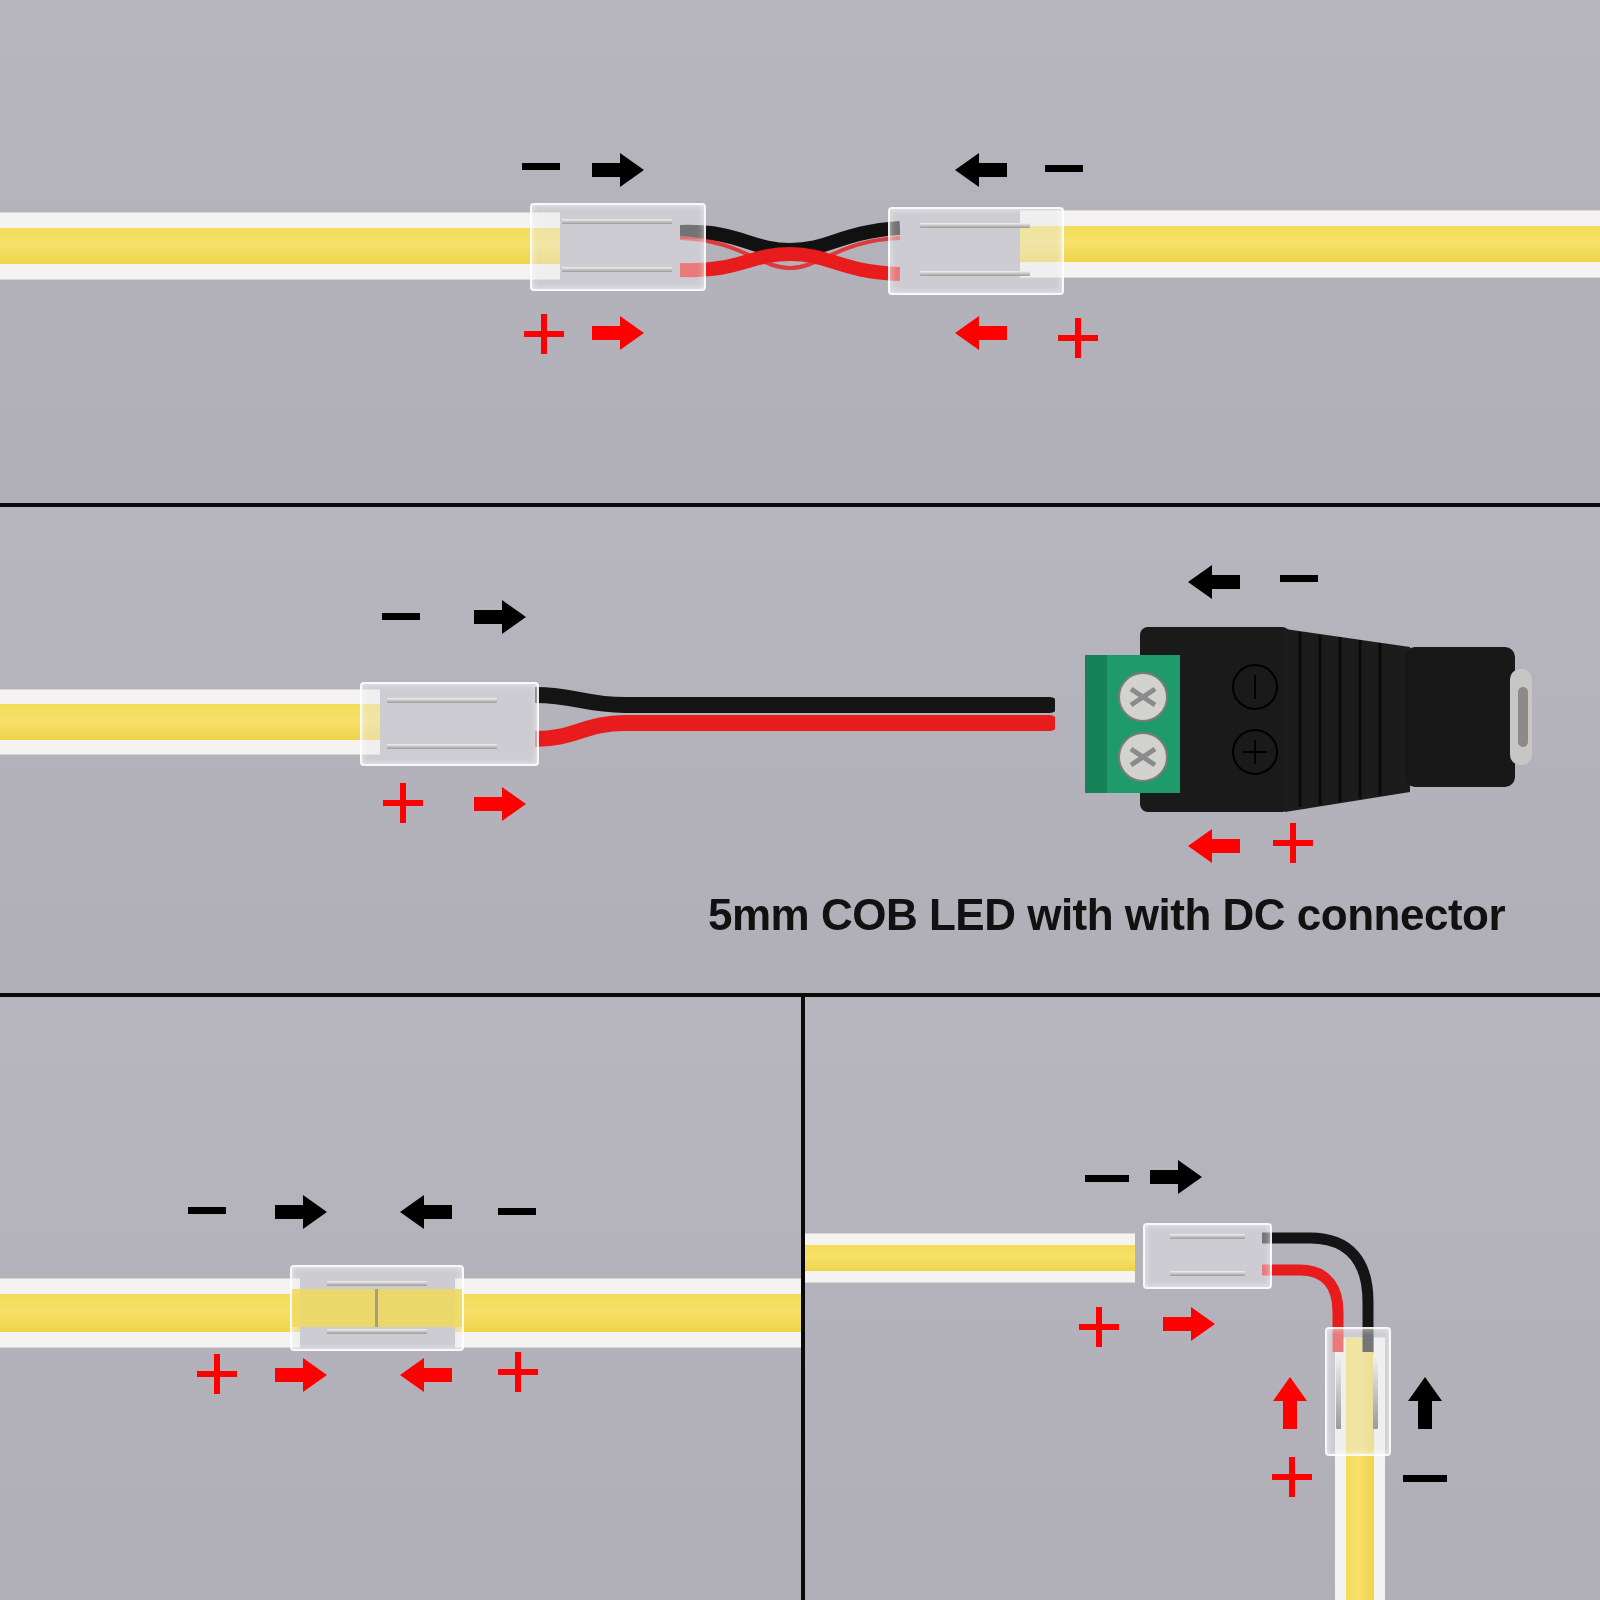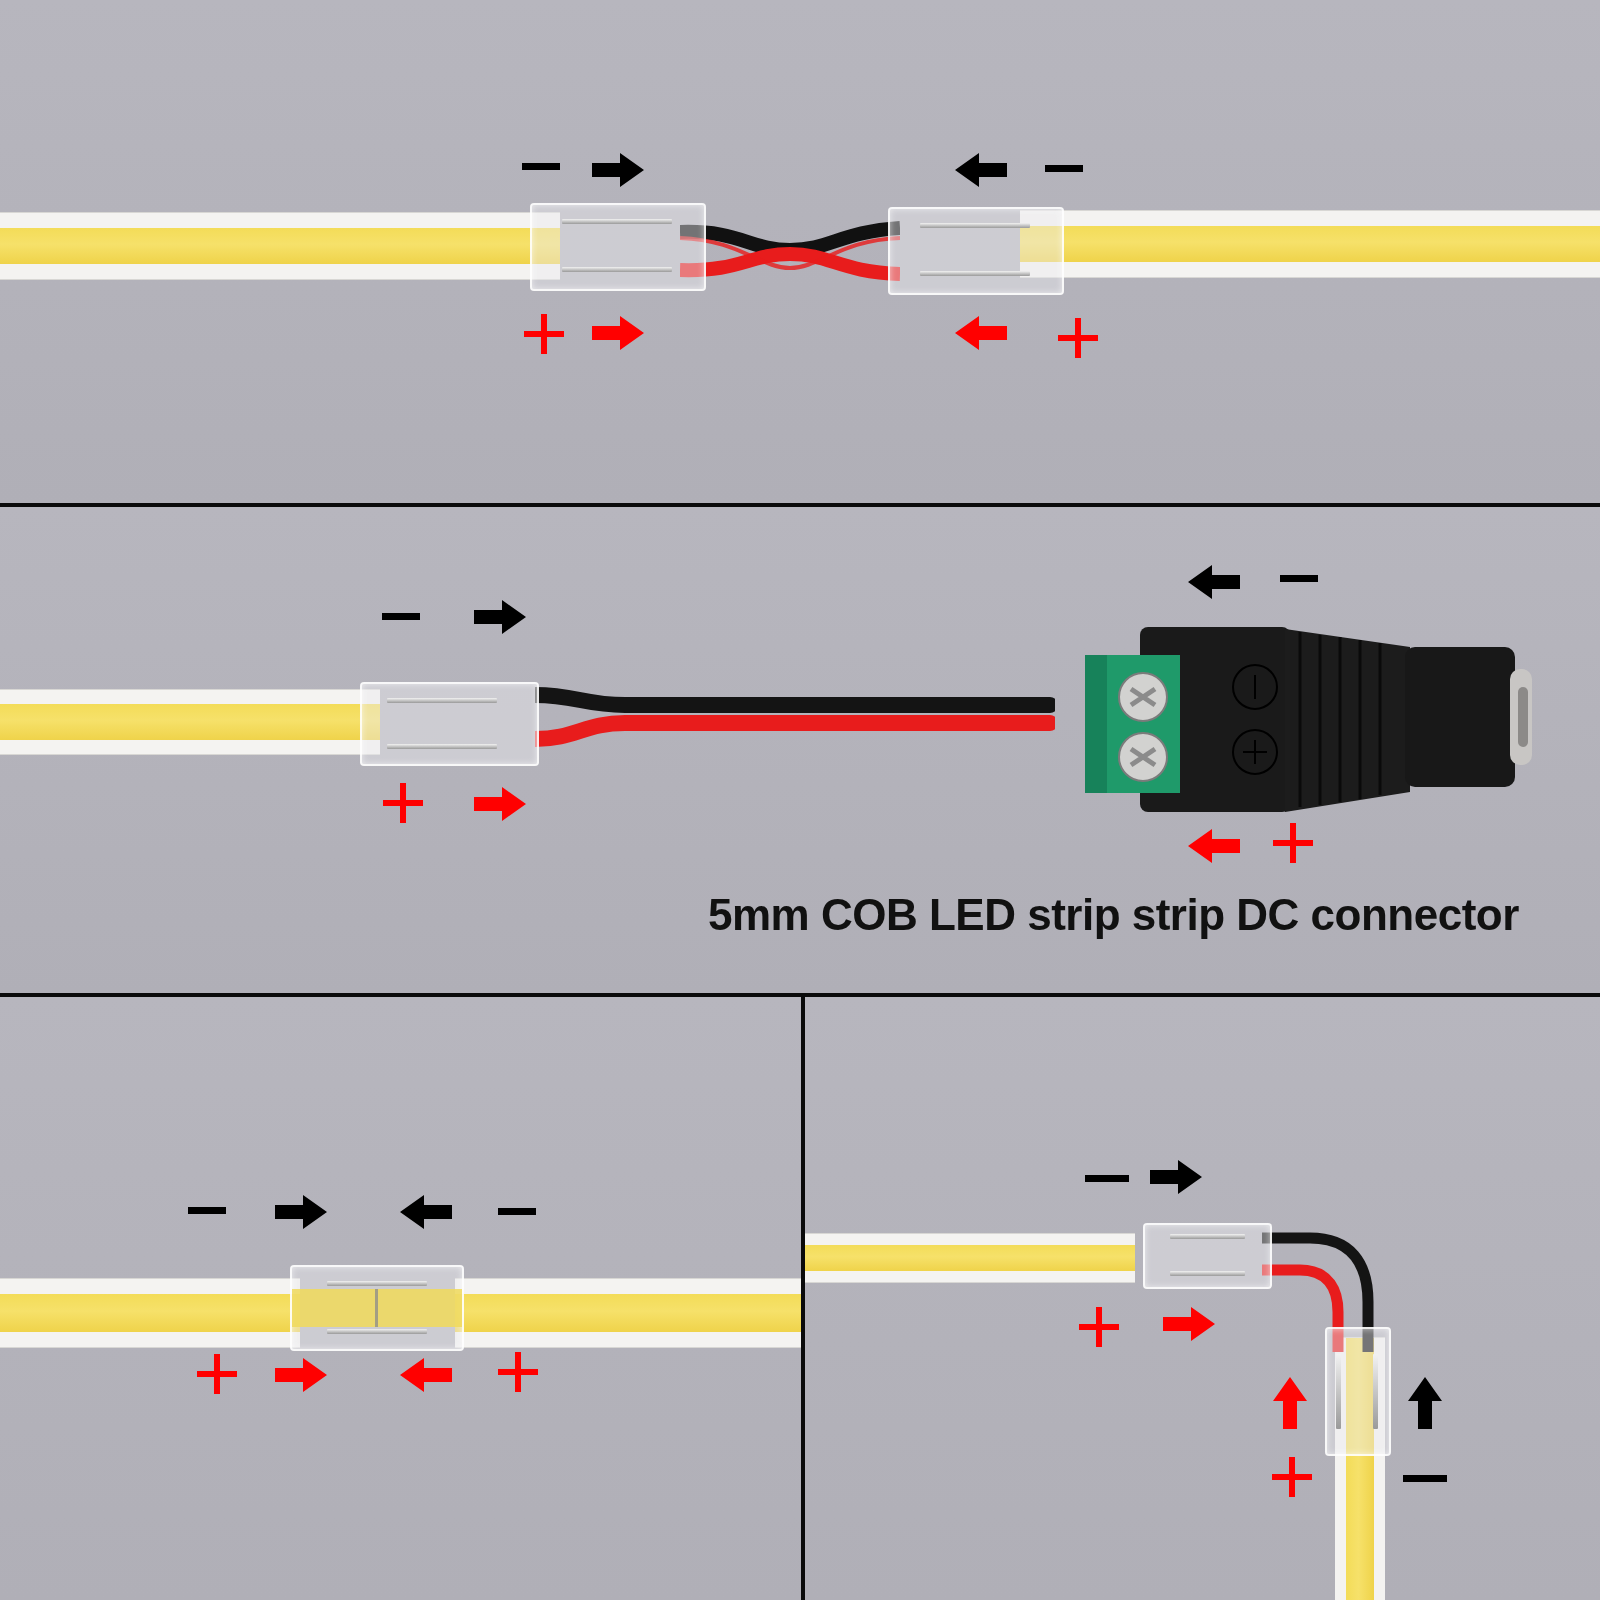--- a/index.html
+++ b/index.html
@@ -124,21 +124,21 @@
 
   <svg class="arrow" style="left:1188px;top:58px;" viewBox="0 0 52 34">
       <path d="M52,10 H24 V0 L0,17 L24,34 V24 H52Z" fill="#000"></path>
     </svg>
   <div class="sign minus" style="left:1280px;top:68px;"></div>
   <svg class="arrow" style="left:1188px;top:322px;" viewBox="0 0 52 34">
       <path d="M52,10 H24 V0 L0,17 L24,34 V24 H52Z" fill="#ff0000"></path>
     </svg>
   <div class="sign plus" style="left:1273px;top:316px;"></div>
 
-  <div class="caption" style="left:708px;top:383px;">5mm COB LED strip strip DC connector</div>
+  <div class="caption" style="left:708px;top:383px;">5mm COB LED with with DC connector</div>
 </div>
 
 <div class="divider" style="left:0;top:993px;width:1600px;height:4px;"></div>
 <div class="divider" style="left:801px;top:997px;width:4px;height:603px;"></div>
 
 <div class="panel" style="left:0;top:997px;width:801px;height:603px;">
   <div class="strip" style="left:0;top:281px;width:300px;height:68px;">
       <div class="led"></div>
     </div>
   <div class="strip" style="left:455px;top:281px;width:346px;height:68px;">

